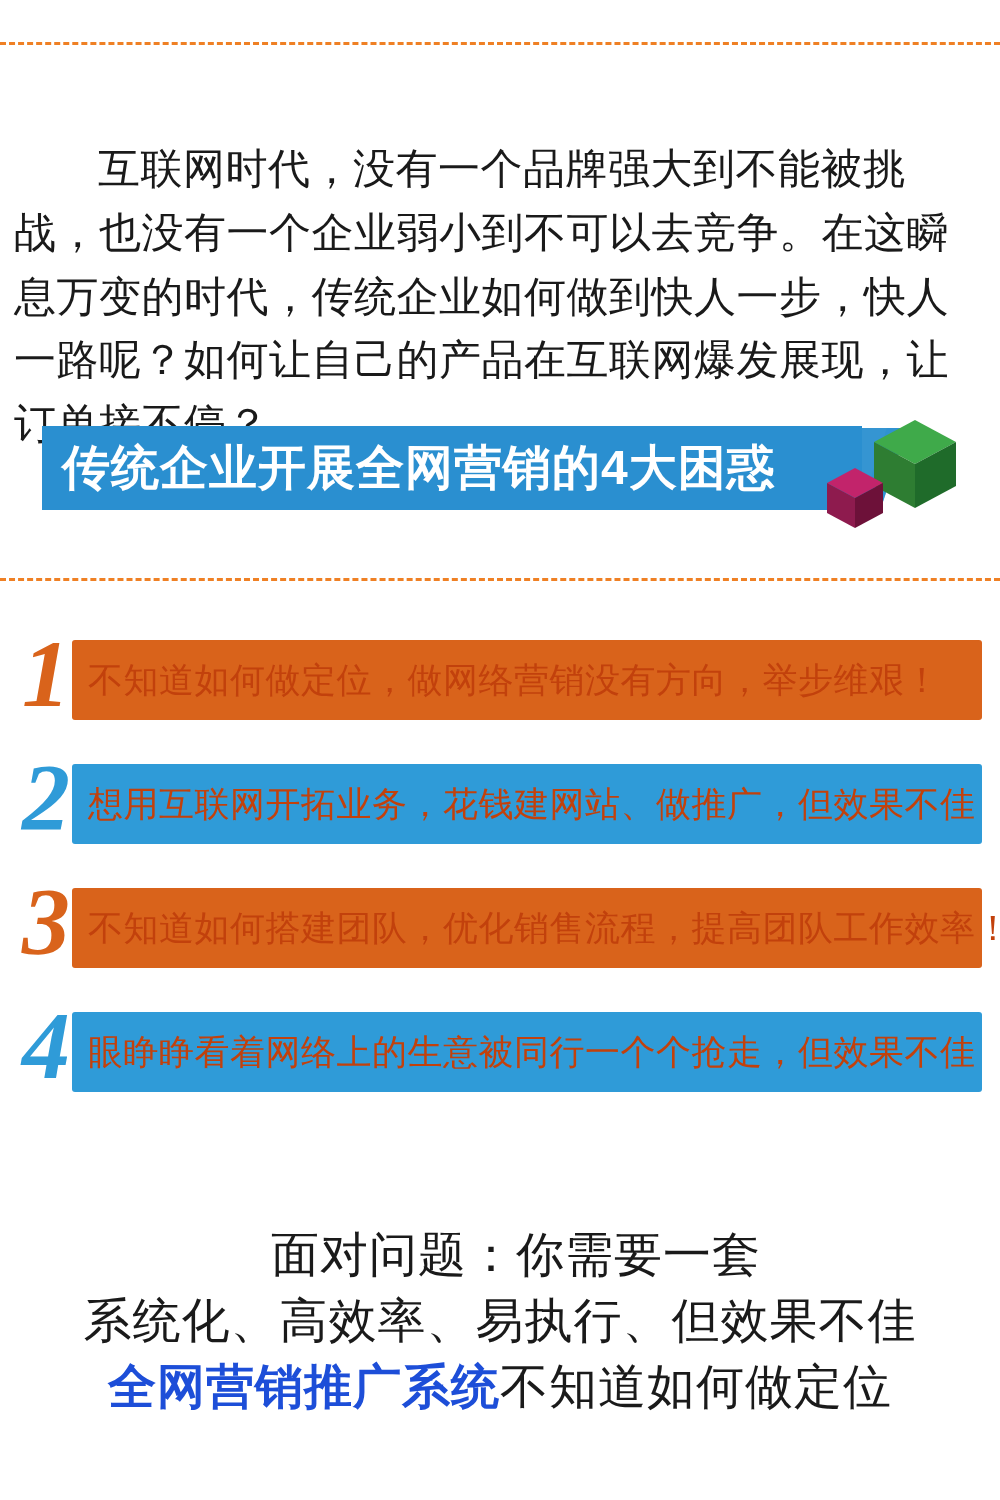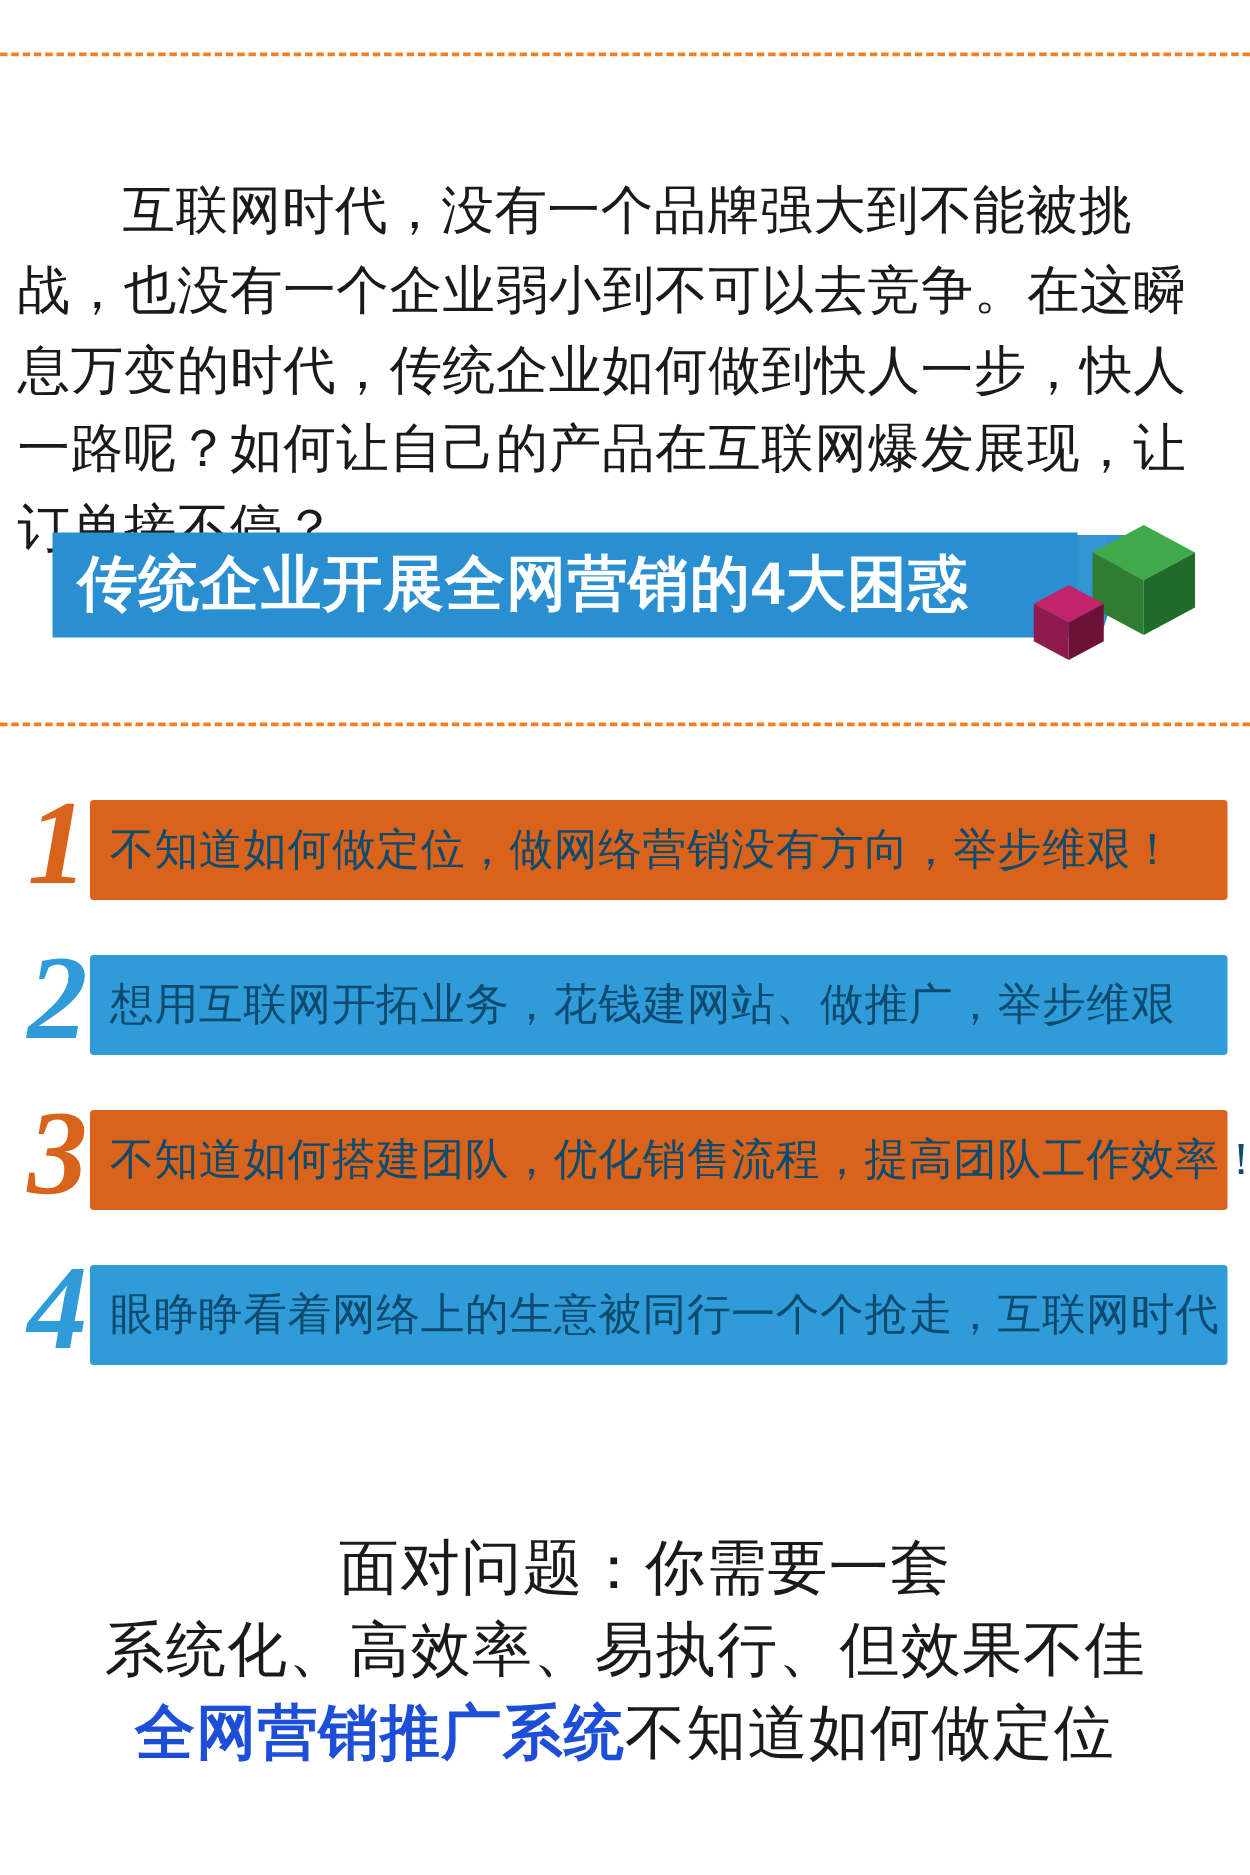--- a/index.html
+++ b/index.html
@@ -134,21 +134,21 @@
   }
   .item.orange .num { color: #d9631b; }
   .item.blue .num { color: #2f9bd8; }
   .item .txt {
     position: absolute;
     left: 88px;
     top: 0;
     height: 80px;
     line-height: 80px;
     font-size: 35px;
-    color: #0c4a6e;
+    color: #c2410c;
     white-space: nowrap;
     z-index: 4;
     letter-spacing: 0.5px;
   }
 
   
   .closing {
     position: absolute;
     left: 0;
     top: 1222px;
@@ -205,33 +205,33 @@
 
     <div class="item orange">
       <div class="bar"></div>
       <div class="num">1</div>
       <div class="txt">不知道如何做定位，做网络营销没有方向，举步维艰！</div>
     </div>
 
     <div class="item blue">
       <div class="bar"></div>
       <div class="num">2</div>
-      <div class="txt">想用互联网开拓业务，花钱建网站、做推广，举步维艰</div>
+      <div class="txt">想用互联网开拓业务，花钱建网站、做推广，但效果不佳</div>
     </div>
 
     <div class="item orange">
       <div class="bar"></div>
       <div class="num">3</div>
       <div class="txt">不知道如何搭建团队，优化销售流程，提高团队工作效率！</div>
     </div>
 
     <div class="item blue">
       <div class="bar"></div>
       <div class="num">4</div>
-      <div class="txt">眼睁睁看着网络上的生意被同行一个个抢走，互联网时代</div>
+      <div class="txt">眼睁睁看着网络上的生意被同行一个个抢走，但效果不佳</div>
     </div>
 
   </div>
 
   <div class="closing">
     <span class="l1">面对问题：你需要一套</span>
     <span class="l2">系统化、高效率、易执行、但效果不佳</span>
     <span class="l3"><span class="hl">全网营销推广系统</span><span>不知道如何做定位</span></span>
   </div>
 

